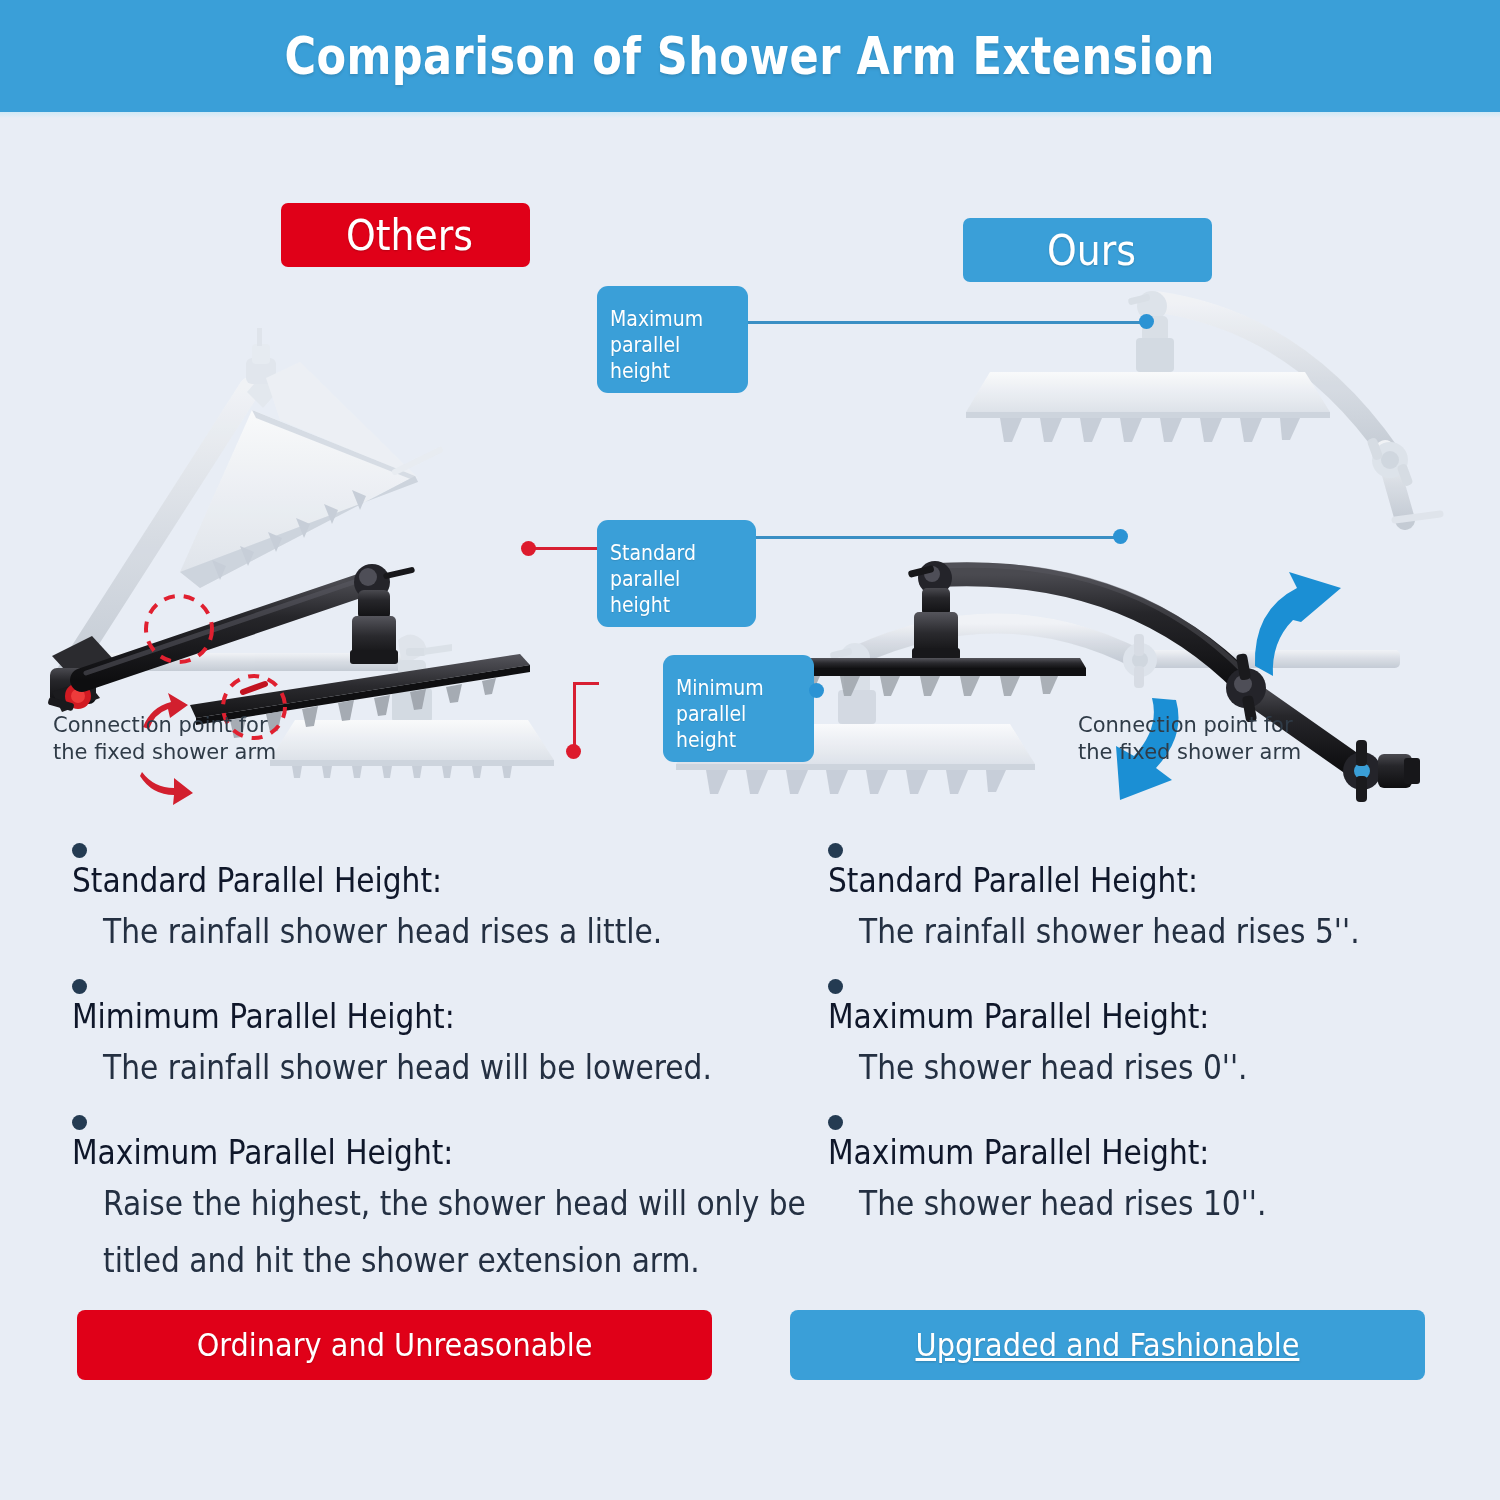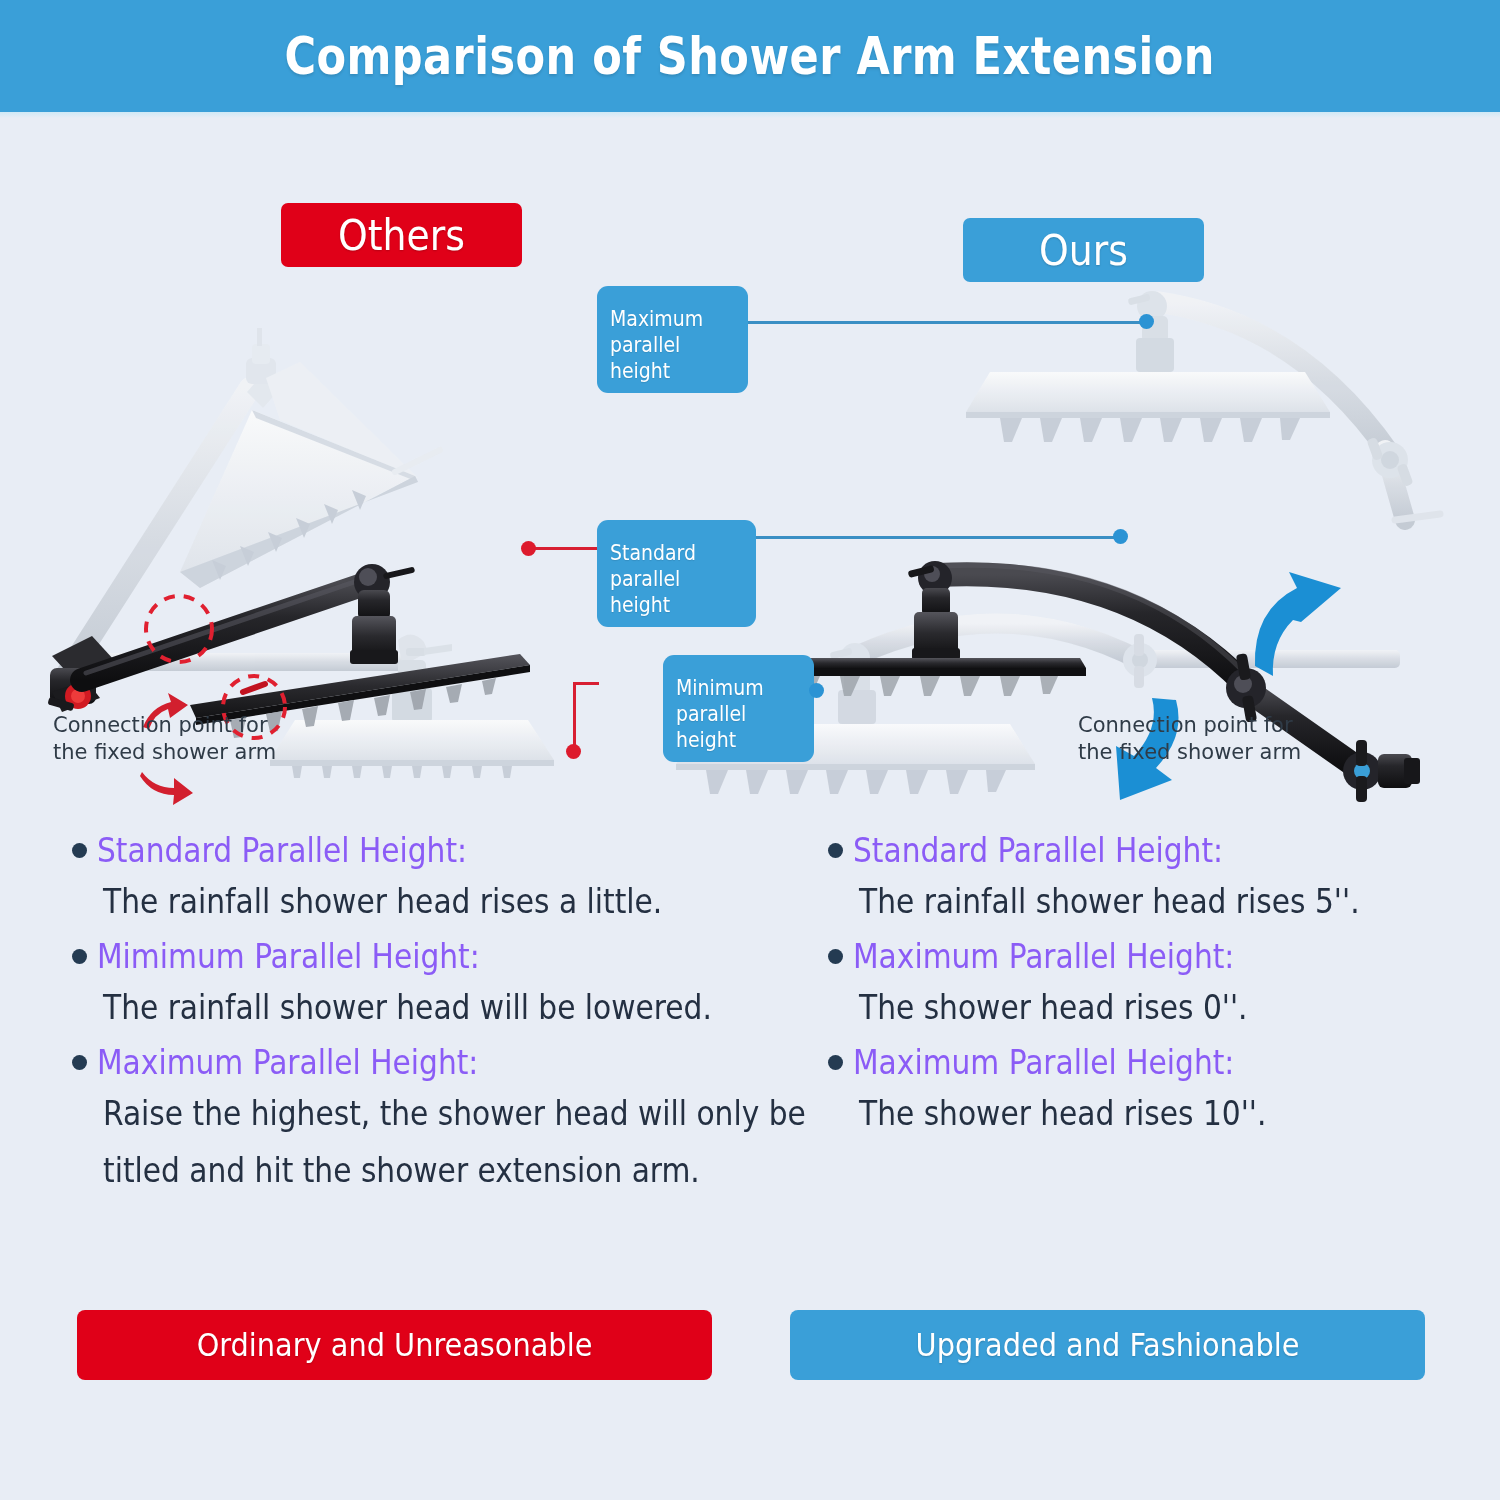--- a/index.html
+++ b/index.html
@@ -34,20 +34,21 @@
   
   .pill{
     position:absolute;
     display:flex;align-items:center;justify-content:center;
     border-radius:7px;
     color:#fff;
     font-family:"DejaVu Sans Condensed","Liberation Sans Narrow","Liberation Sans",sans-serif;
     font-size:42px;
     text-shadow:0 1px 2px rgba(0,0,0,0.18);
     white-space:nowrap;
+    padding-left:8px;
   }
   #pill-others{left:281px;top:203px;width:241px;height:64px;background:#e00018;}
   #pill-ours{left:963px;top:218px;width:241px;height:64px;background:#3a9fd8;}
 
   
   .chip{
     position:absolute;
     background:#3a9fd8;
     border-radius:11px;
     color:#fff;
@@ -84,23 +85,23 @@
   #caption-left{left:53px;top:712px;}
   #caption-right{left:1078px;top:712px;}
 
   
   .col{position:absolute;}
   #col-left{left:72px;top:828px;width:740px;}
   #col-right{left:828px;top:828px;width:640px;}
   .bullet-item{margin-bottom:4px;}
   .bullet-head{
     display:flex;align-items:flex-start;
-    color:#8b5cf6;
-    font-family:"DejaVu Sans Condensed","Liberation Sans Narrow","Liberation Sans",sans-serif;
-    font-size:33px;line-height:45px;
+    color:#0f172a;
+    font-family:"DejaVu Sans Condensed","Liberation Sans Narrow","Liberation Sans",sans-serif;
+    font-size:33px;line-height:45px;flex-direction:column;
   }
   .bullet-dot{
     width:15px;height:15px;border-radius:50%;
     background:#243b52;flex:none;margin-top:15px;margin-right:10px;
   }
   .bullet-body{
     color:#243042;
     font-family:"DejaVu Sans Condensed","Liberation Sans Narrow","Liberation Sans",sans-serif;
     font-size:33px;line-height:57px;
     margin-left:31px;
@@ -110,21 +111,21 @@
   .banner{
     position:absolute;height:70px;border-radius:8px;
     display:flex;align-items:center;justify-content:center;
     color:#fff;
     font-family:"DejaVu Sans Condensed","Liberation Sans Narrow","Liberation Sans",sans-serif;
     font-size:32px;
     text-shadow:0 1px 2px rgba(0,0,0,0.18);
     white-space:nowrap;
   }
   #banner-left{left:77px;top:1310px;width:635px;background:#e00018;}
-  #banner-right{left:790px;top:1310px;width:635px;background:#3a9fd8;}
+  #banner-right{left:790px;top:1310px;width:635px;background:#3a9fd8;text-decoration:underline;}
 
   
   #illus{position:absolute;left:0;top:120px;width:1500px;height:690px;z-index:1;}
 </style>
 </head>
 <body>
 
 <div class="page">
 
   <div class="header">

